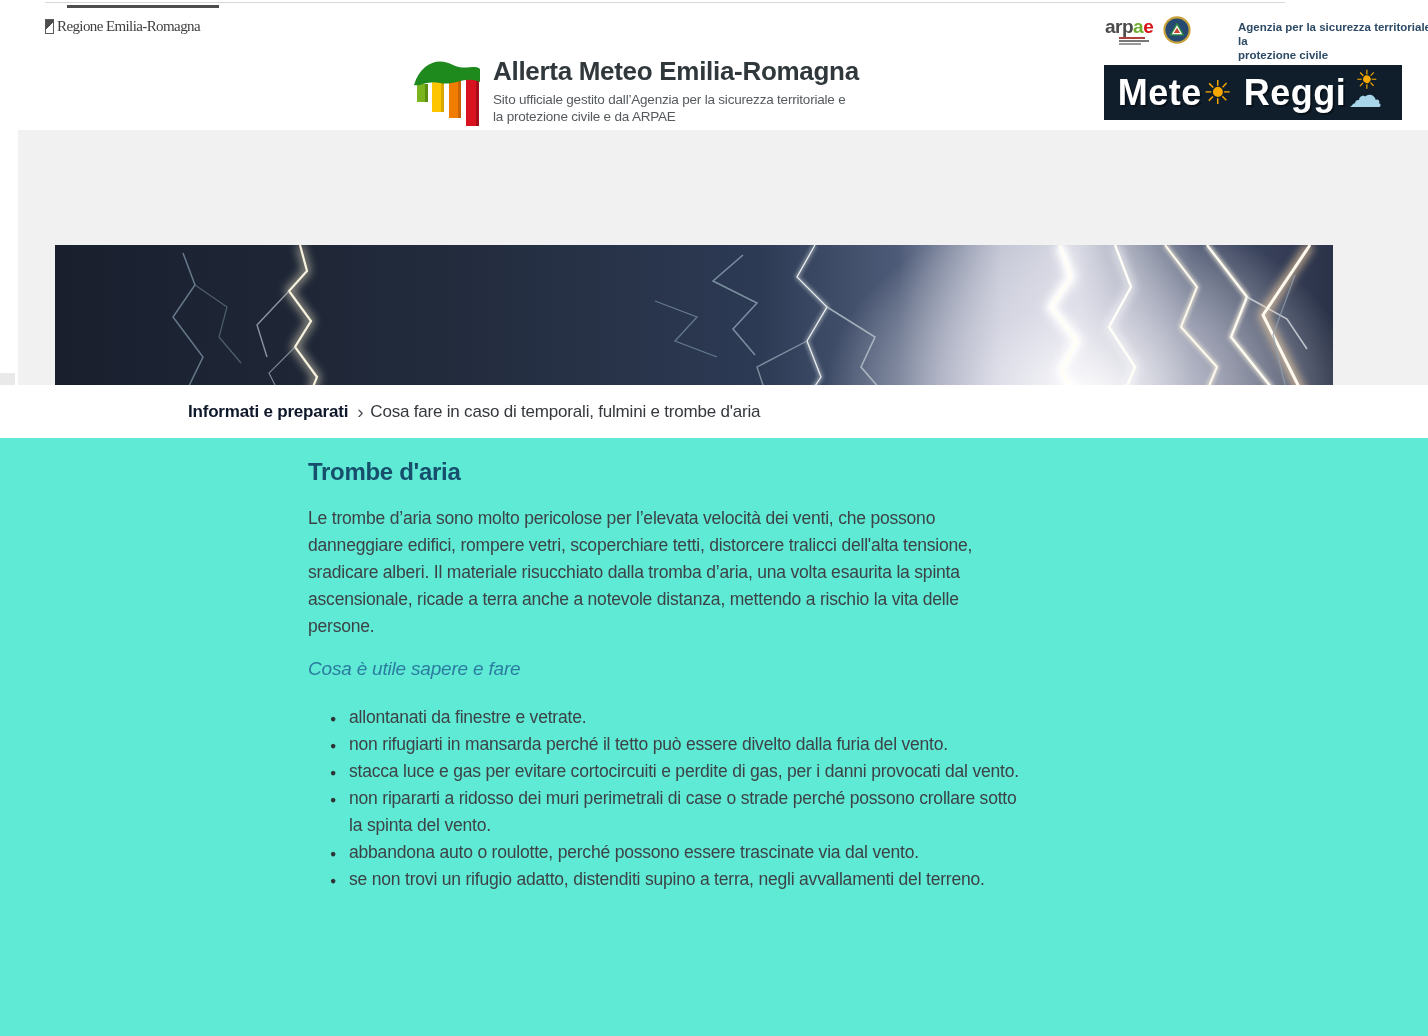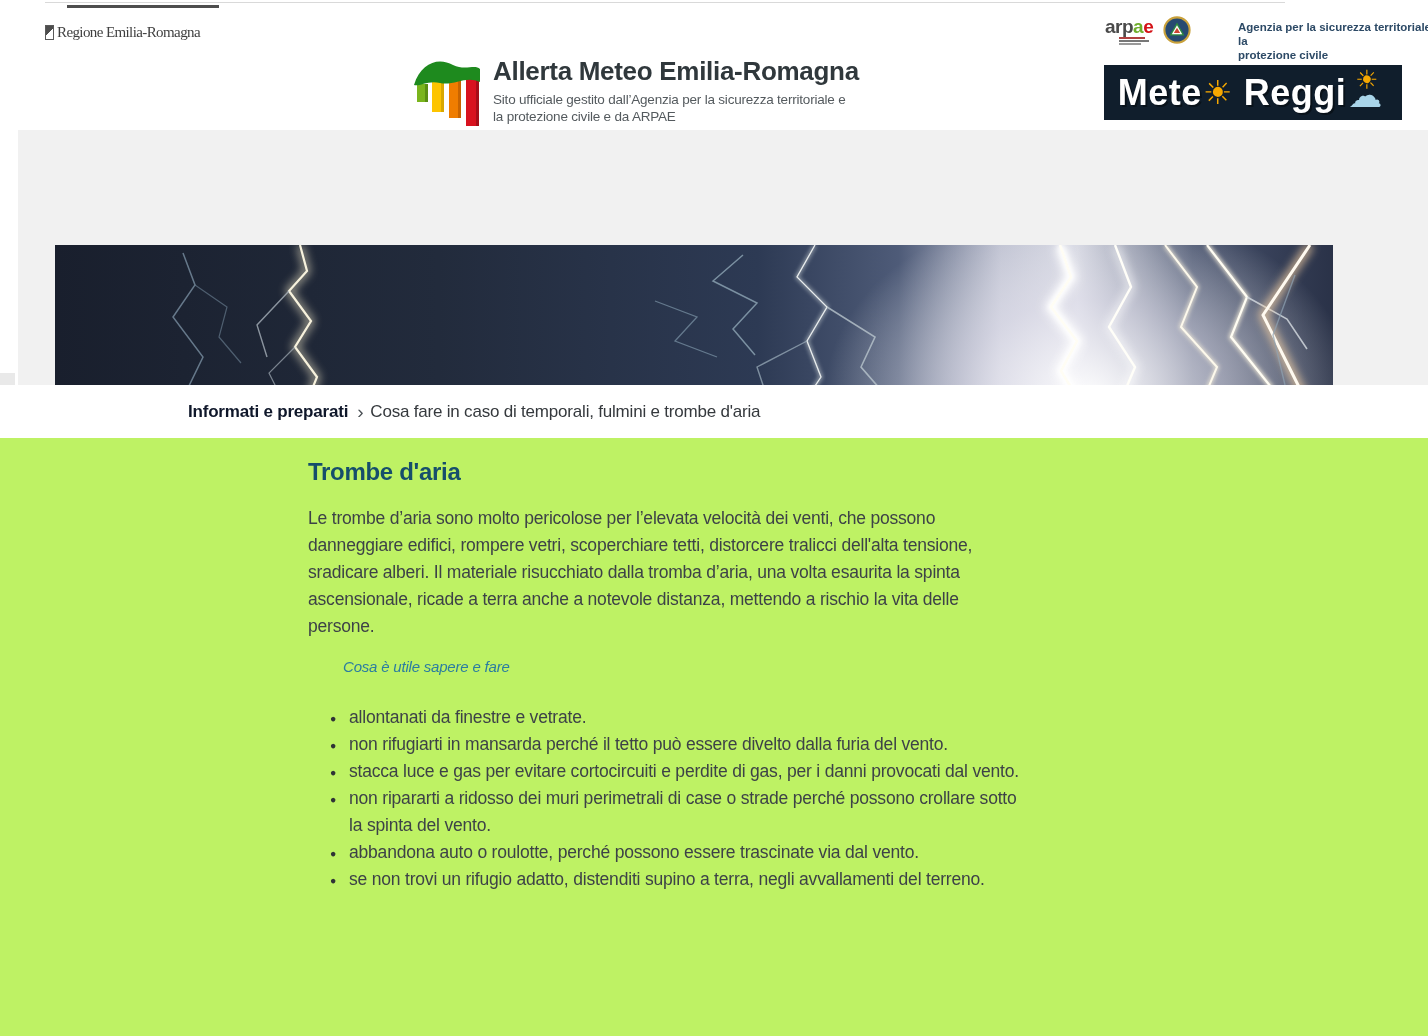--- a/index.html
+++ b/index.html
@@ -4,21 +4,21 @@
 <style>
   * { margin:0; padding:0; box-sizing:border-box; }
   html,body { width:1428px; height:1036px; overflow:hidden; background:#ffffff;
               font-family:"Liberation Sans","DejaVu Sans",sans-serif; }
   .page { position:relative; width:1428px; height:1036px; background:#fff; }
 
   
   .topline { position:absolute; left:45px; top:2px; width:1240px; height:1px; background:#d9d9d9; }
   .rer-logo { position:absolute; left:45px; top:5px; width:155px; }
   .rer-bar { width:152px; height:3px; background:#4d4d4d; margin-left:22px; }
-  .rer-row { display:flex; align-items:center; margin-top:16px; }
+  .rer-row { display:flex; align-items:center; margin-top:10px; }
   .rer-glyph { width:19px; height:15px; border:1px solid #5a5a5a; background:
                linear-gradient(135deg,#4d4d4d 49%,#ffffff 50%); margin-right:3px; }
   .rer-text { font-family:"Liberation Serif","DejaVu Serif",serif; font-size:15px;
               color:#3f3f3f; letter-spacing:-0.6px; white-space:nowrap; }
 
   .brand { position:absolute; left:413px; top:56px; display:flex; }
   .brand-logo { width:68px; height:72px; }
   .brand-text { margin-left:12px; }
   .brand-title { font-size:26px; font-weight:bold; color:#30383c; letter-spacing:-0.3px; }
   .brand-sub { font-size:13.5px; color:#545a5e; line-height:17px; margin-top:4px; letter-spacing:-0.2px; }
@@ -55,27 +55,27 @@
 
   
   .crumb-bar { position:absolute; left:0; top:385px; width:1428px; height:53px; background:#ffffff;
                display:flex; align-items:center; }
   .crumb { margin-left:188px; font-size:17px; letter-spacing:-0.2px; display:flex; align-items:center; }
   .crumb-link { color:#0f172a; font-weight:bold; text-decoration:none; cursor:pointer; }
   .crumb-sep { color:#4c5257; font-size:19px; margin:0 7px 0 9px; font-weight:normal; }
   .crumb-cur { color:#35393d; }
 
   
-  .content { position:absolute; left:0; top:438px; width:1428px; height:598px; background:#bef264; }
+  .content { position:absolute; left:0; top:438px; width:1428px; height:598px; background:#5eead4; }
   .sec-title { position:absolute; left:308px; top:20px; font-size:24px; font-weight:bold;
                color:#164e6b; letter-spacing:-0.3px; }
   .body-par { position:absolute; left:308px; top:67px; width:700px; font-size:17.5px;
               line-height:27px; color:#3d4247; letter-spacing:-0.2px; }
-  .sub-link { position:absolute; left:308px; top:220px; font-size:15px; font-style:italic;
-              color:#2b7da0; cursor:pointer; letter-spacing:-0.2px;margin-left:35px; }
+  .sub-link { position:absolute; left:308px; top:220px; font-size:19px; font-style:italic;
+              color:#2b7da0; cursor:pointer; letter-spacing:-0.2px; }
   .tips { position:absolute; left:330px; top:266px; width:690px; list-style:none; }
   .tips li { position:relative; padding-left:19px; font-size:17.5px; line-height:27px;
              color:#3d4247; letter-spacing:-0.2px; }
   .tips li::before { content:"●"; position:absolute; left:0; top:1px; font-size:10.5px; color:#2f3336; }
 </style>
 </head>
 <body>
 
 <div class="page">
 

